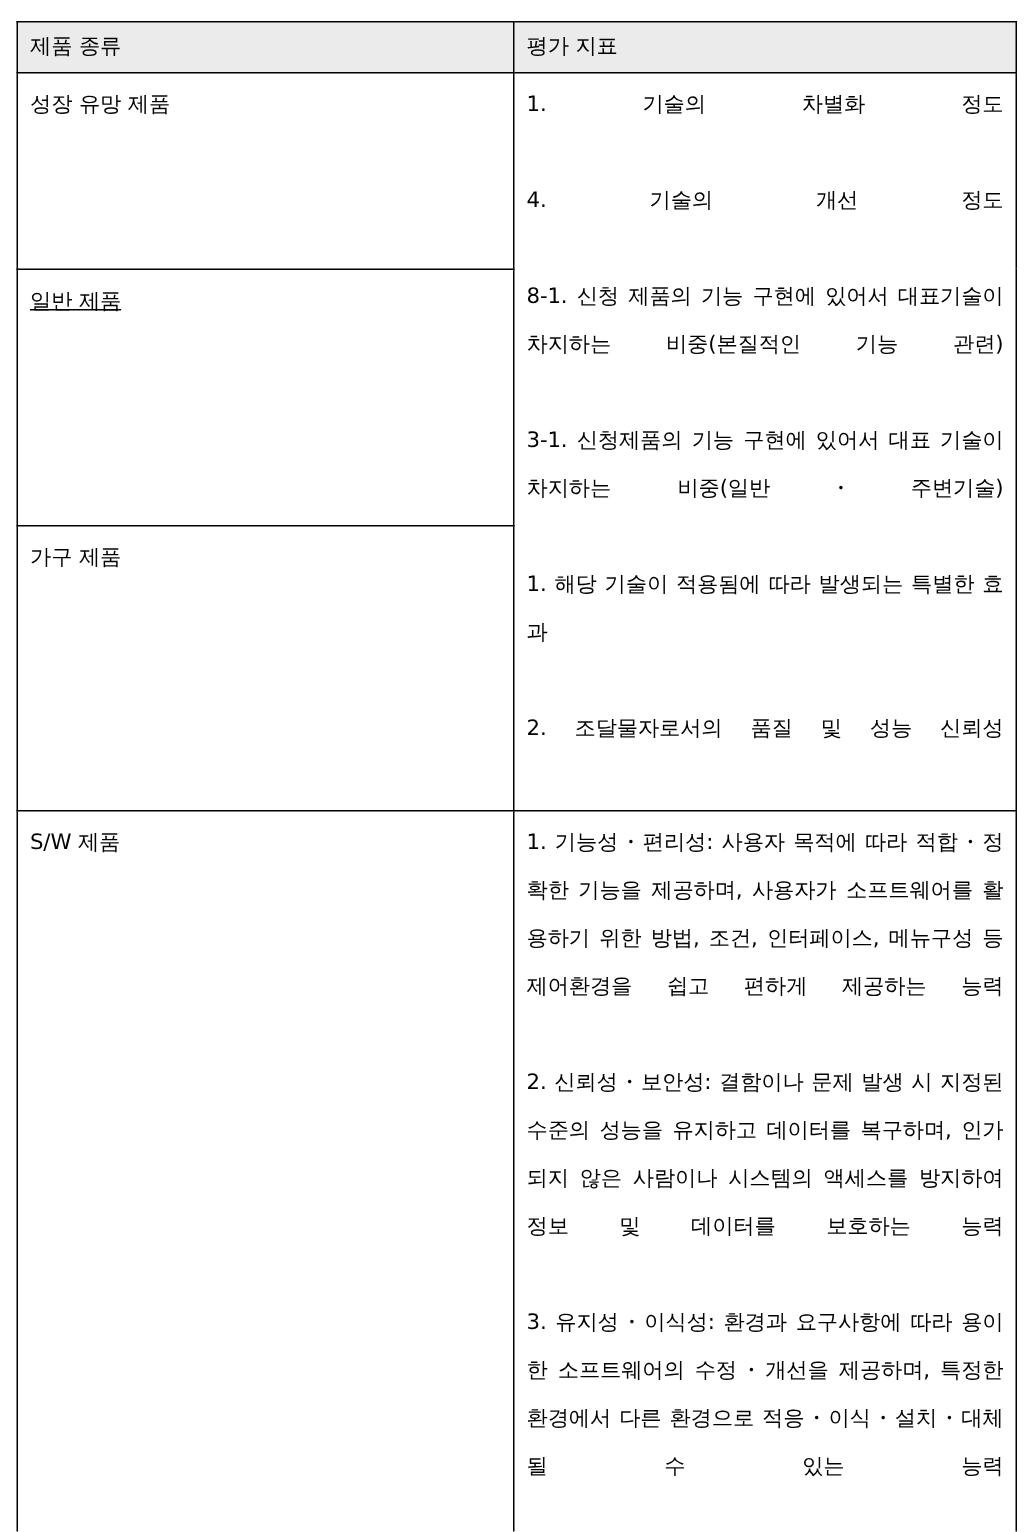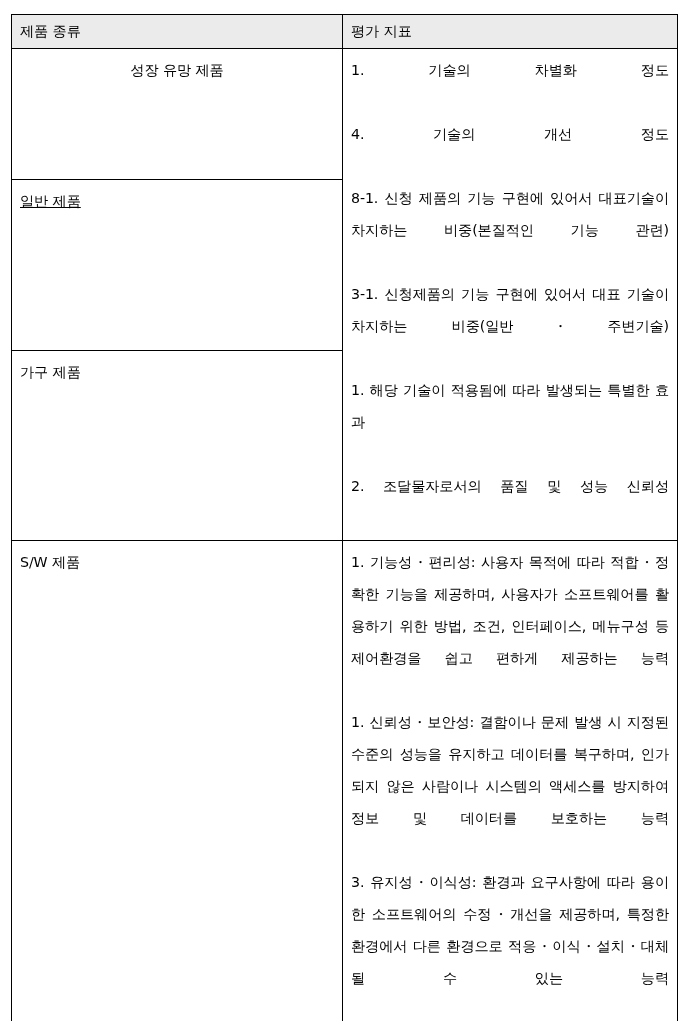--- a/index.html
+++ b/index.html
@@ -76,21 +76,21 @@
     margin: 0;
   }
   
   td.index-cell .idx-item::after {
     content: "";
     display: inline-block;
     width: 100%;
   }
 
   
-  tr.row-growth   td.kind-cell { height: 54px; text-align: center; }
+  tr.row-growth   td.kind-cell { height: 54px; }
   tr.row-general  td.kind-cell { height: 74px; text-decoration: underline; }
   tr.row-furniture td.kind-cell { height: 84px; }
   tr.row-software td.kind-cell { height: 458px; }
 </style>
 </head>
 <body>
 
 <div class="page">
   <table class="criteria-table">
     <colgroup>
@@ -122,21 +122,21 @@
       </tr>
 
       <tr class="row-furniture">
         <td class="kind-cell">가구 제품</td>
       </tr>
 
       <tr class="row-software">
         <td class="kind-cell">S/W 제품</td>
         <td class="index-cell">
           <span class="idx-item">1. 기능성・편리성: 사용자 목적에 따라 적합・정확한 기능을 제공하며, 사용자가 소프트웨어를 활용하기 위한 방법, 조건, 인터페이스, 메뉴구성 등 제어환경을 쉽고 편하게 제공하는 능력</span>
-          <span class="idx-item">1. 신뢰성・보안성: 결함이나 문제 발생 시 지정된 수준의 성능을 유지하고 데이터를 복구하며, 인가되지 않은 사람이나 시스템의 액세스를 방지하여 정보 및 데이터를 보호하는 능력</span>
+          <span class="idx-item">2. 신뢰성・보안성: 결함이나 문제 발생 시 지정된 수준의 성능을 유지하고 데이터를 복구하며, 인가되지 않은 사람이나 시스템의 액세스를 방지하여 정보 및 데이터를 보호하는 능력</span>
           <span class="idx-item">3. 유지성・이식성: 환경과 요구사항에 따라 용이한 소프트웨어의 수정・개선을 제공하며, 특정한 환경에서 다른 환경으로 적응・이식・설치・대체될 수 있는 능력</span>
 
         </td>
       </tr>
 
     </tbody>
   </table>
 </div>
 
 </body></html>

